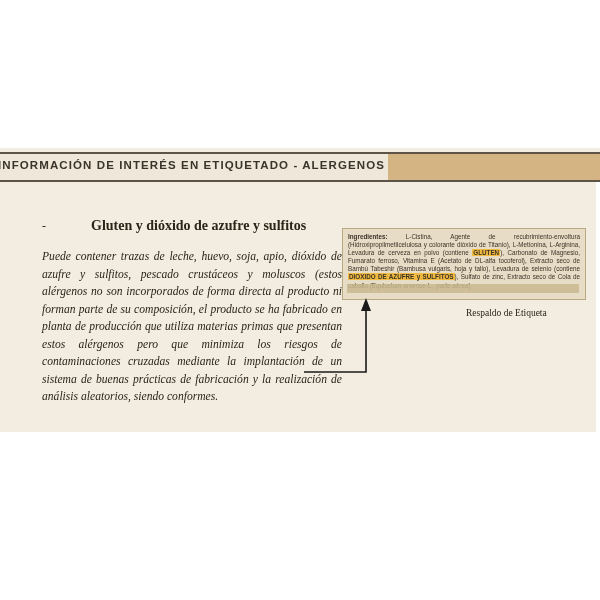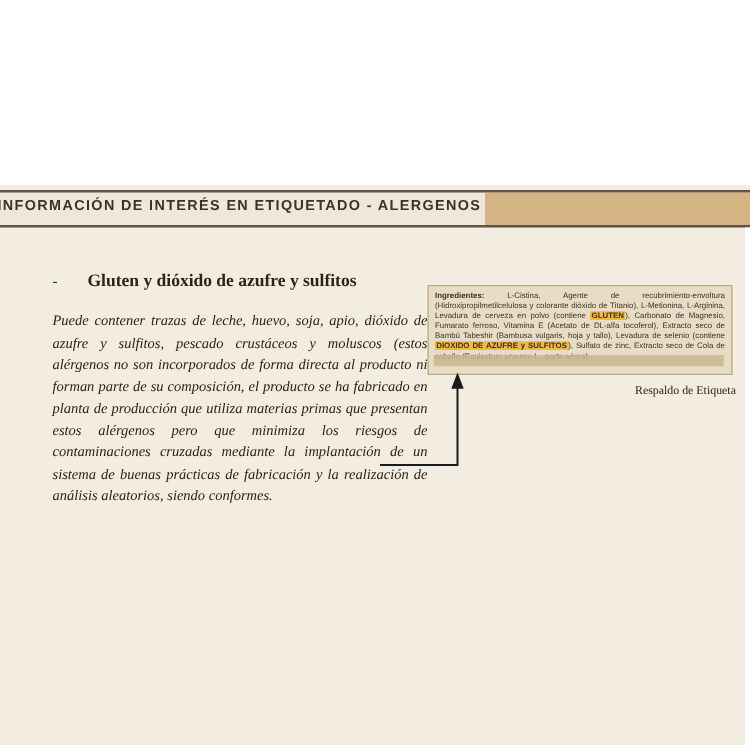--- a/index.html
+++ b/index.html
@@ -7,21 +7,21 @@
     padding: 0;
     width: 600px;
     height: 600px;
     background: #ffffff;
     font-family: "Liberation Serif", serif;
   }
 
   #page {
     position: relative;
     width: 600px;
-    height: 596px;
+    height: 432px;
     background: #ffffff;
     overflow: hidden;
   }
 
   
   .slide {
     position: absolute;
     left: 0;
     top: 148px;
     width: 600px;
@@ -89,20 +89,21 @@
   .bullet-dash {
     width: 28px;
     font-size: 12px;
     color: #2c2417;
     flex: 0 0 28px;
   }
   .bullet-text {
     font-size: 14px;
     font-weight: bold;
     color: #2c2417;
+    margin-left: 21px;
   }
 
   .para-italic {
     font-style: italic;
     font-size: 11.6px;
     line-height: 17.5px;
     color: #2c2417;
     text-align: justify;
     margin: 0;
   }
@@ -150,21 +151,20 @@
   }
 
   .respaldo {
     position: absolute;
     left: 466px;
     top: 308px;
     font-size: 9.5px;
     color: #2c2417;
     font-family: "Liberation Serif", serif;
     white-space: nowrap;
-    margin-left: 42px;
   }
 
   
   .arrow-svg {
     position: absolute;
     left: 300px;
     top: 296px;
     width: 90px;
     height: 80px;
     overflow: visible;

